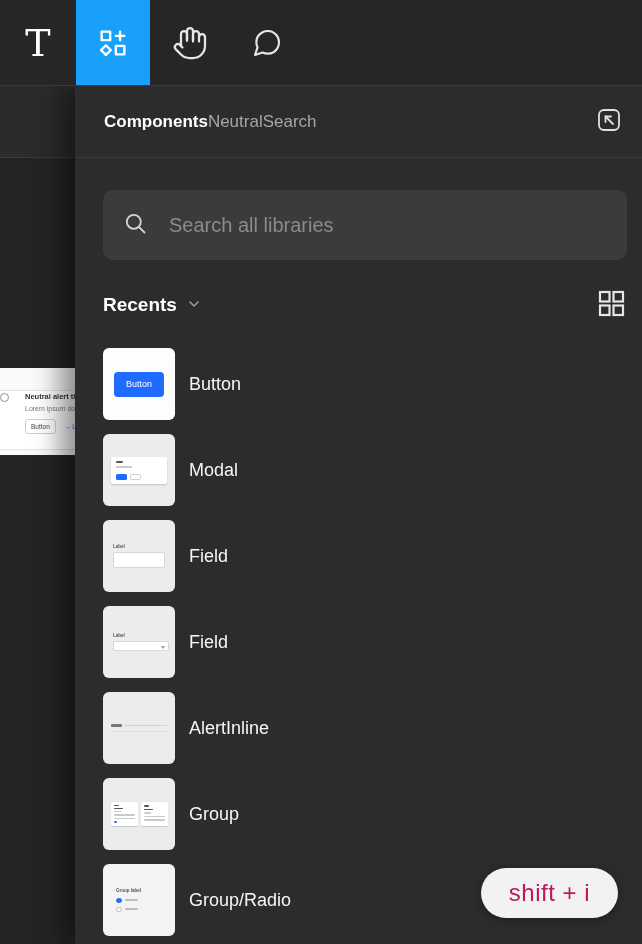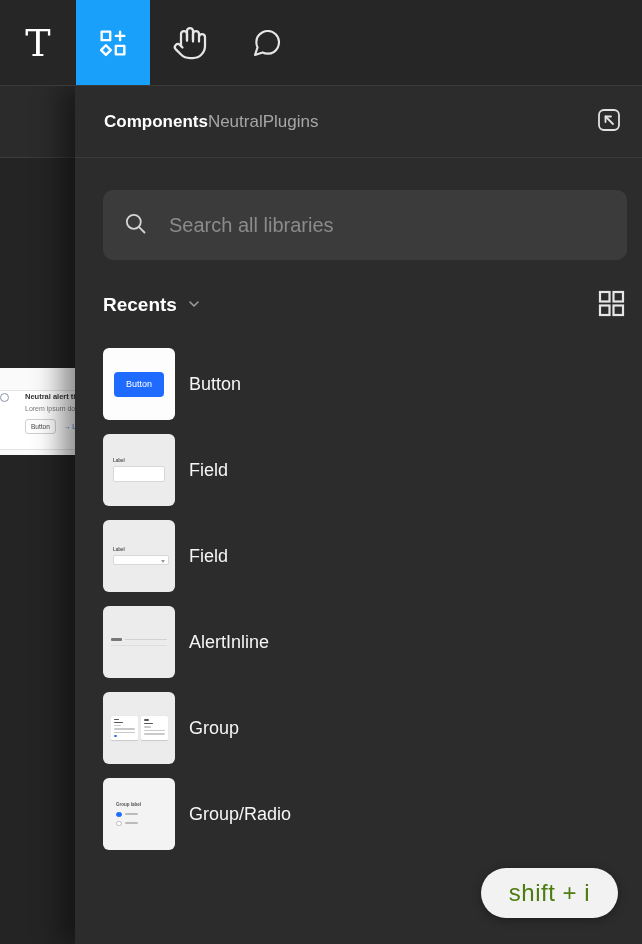--- a/index.html
+++ b/index.html
@@ -95,21 +95,21 @@
   .pv-card .mln { height:1.5px; }
   .pv-dot { width:3px; height:3px; border-radius:50%; background:#1f6bff; margin-top:auto; }
   .pv-radio { width:46px; display:flex; flex-direction:column; gap:3.5px; }
   .pv-radio-row { display:flex; align-items:center; gap:3px; }
   .pv-radio-dot { width:5.5px; height:5.5px; border-radius:50%; border:1px solid #bbb; background:#fff; flex:none; }
   .pv-radio-dot.on { background:#1f6bff; border-color:#1f6bff; }
   .pv-radio-row .mln { width:13px; height:2px; background:#bbb; }
 
   
   .pill { position:absolute; right:24px; bottom:26px; height:50px; border-radius:25px;
-    background:#f2f2f2; color:#4d7c0f; font-size:24px; font-weight:500; letter-spacing:.5px;
+    background:#f2f2f2; color:#be185d; font-size:24px; font-weight:500; letter-spacing:.5px;
     display:flex; align-items:center; padding:0 28px; box-shadow:0 2px 10px rgba(0,0,0,.35); z-index:7; }
 </style>
 </head>
 <body>
 
 <div class="screen">
 
   <div class="toolbar">
     <div class="tool t-text">
       <span class="t-glyph">T</span>
@@ -157,21 +157,21 @@
           <div class="alert-link">→ Link text</div>
         </div>
       </div>
     </div>
 
     <div class="panel">
 
       <div class="tabs-row">
         <div class="tab active">Components</div>
         <div class="tab">Neutral</div>
-        <div class="tab">Plugins</div>
+        <div class="tab">Search</div>
         <div class="corner-btn">
           <span>
             <svg width="32" height="32" viewBox="0 0 32 32" fill="none" stroke="#e2e2e2" stroke-width="1.8" stroke-linecap="round" stroke-linejoin="round">
               <rect x="6" y="6" width="20" height="20" rx="5"></rect>
               <path d="M20 20L12.5 12.5"></path>
               <path d="M12.5 18v-5.5H18"></path>
             </svg>
           </span>
         </div>
       </div>
@@ -208,20 +208,33 @@
       </div>
 
       <div class="item-list">
   <div class="item">
     <div class="thumb pv-white">
               <div class="pv-btn">Button</div>
             </div>
     <div class="item-label">Button</div>
   </div>
 
+  <div class="item">
+    <div class="thumb">
+              <div class="pv-modal">
+                <div class="mln mln-dark w7"></div>
+                <div class="mln w16"></div>
+                <div class="pv-modal-btns">
+                  <div class="mchip mchip-blue"></div>
+                  <div class="mchip mchip-outline"></div>
+                </div>
+              </div>
+            </div>
+    <div class="item-label">Modal</div>
+  </div>
 
   <div class="item">
     <div class="thumb">
               <div class="pv-field">
                 <div class="pv-mini-label">Label</div>
                 <div class="pv-input"></div>
               </div>
             </div>
     <div class="item-label">Field</div>
   </div>

